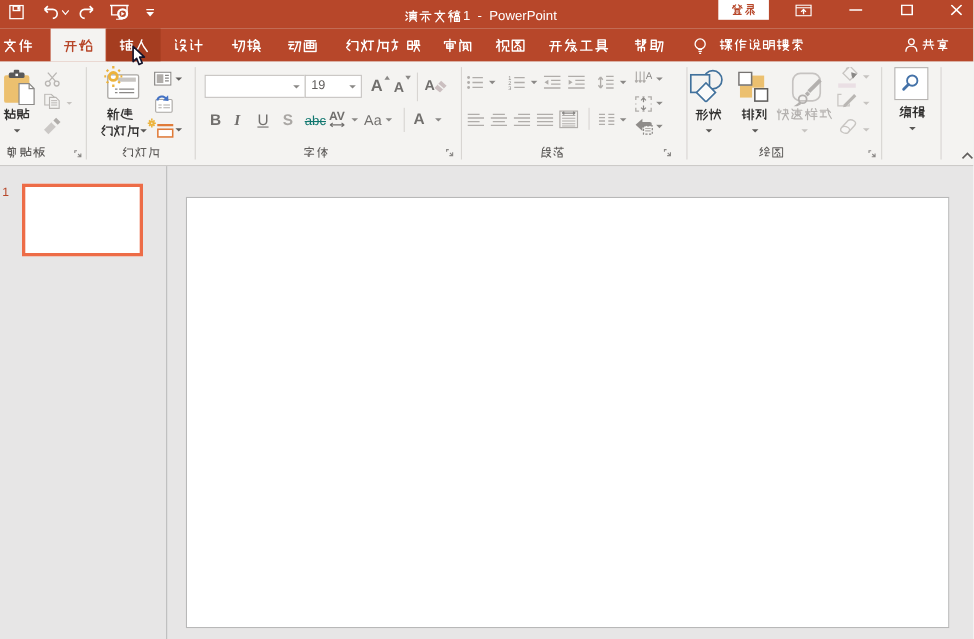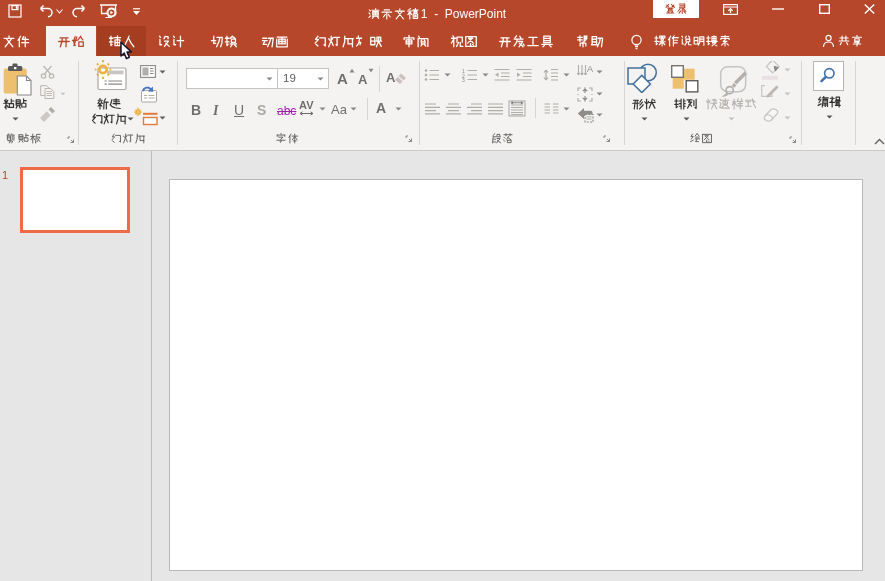--- a/index.html
+++ b/index.html
@@ -1,18 +1,18 @@
 <!DOCTYPE html>
 <html><head><meta charset="utf-8"><title>PowerPoint</title><style>
 *{margin:0;padding:0;box-sizing:border-box}
 html,body{width:885px;height:581px;overflow:hidden}
 body{font-family:"Liberation Sans",sans-serif;position:relative;background:#e7e6e6}
 .a{position:absolute}
 .g{display:block}
-.row{display:flex;align-items:center}
+.row{display:flex;align-items:flex-end}
 .cx{transform:translateX(-50%)}
 .t{white-space:nowrap}
 </style></head><body>
 <div class="a" style="left:0;top:0;width:885px;height:26px;background:#b7472a"></div>
 <svg class="a" style="left:8px;top:4px" width="14" height="14" viewBox="0 0 14 14">
     <g fill="none" stroke="#fff" stroke-width="1.2">
       <rect x="1" y="1" width="12" height="12"></rect>
       <rect x="4" y="1.6" width="6" height="4"></rect>
       <path d="M8.6 2.2 v2.6" stroke-width="1.6"></path>
     </g>
@@ -389,21 +389,21 @@
 <svg class="a" style="left:394px;top:72px" width="13" height="12" viewBox="0 0 13 12">
     <g>
       <path d="M1 8 L7 1.5 L12 6 L6 12 Z" fill="#cbbfc0"></path>
       <path d="M4.2 4.5 L9.2 9" stroke="#f4f3f1" stroke-width="1.2" fill="none"></path>
     </g>
   </svg>
 <div class="a t" style="left:191px;top:101px;color:#716f6d"><b style="font-size:14px">B</b></div>
 <div class="a t" style="left:213px;top:101px;color:#716f6d"><i style="font-family:'Liberation Serif',serif;font-size:14px;font-weight:bold">I</i></div>
 <div class="a t" style="left:234px;top:101px;color:#716f6d"><u style="font-size:14px">U</u></div>
 <div class="a t" style="left:257px;top:101px;color:#716f6d"><span style="font-size:14px;font-weight:bold;color:#aaa7a4">S</span></div>
-<div class="a t" style="left:277px;top:101px;color:#a21caf"><s style="font-size:12px">abc</s></div>
+<div class="a t" style="left:277px;top:101px;color:#0f766e"><s style="font-size:12px">abc</s></div>
 <svg class="a" style="left:299px;top:100px" width="17" height="17" viewBox="0 0 17 17">
     <g fill="none" stroke="#716f6d">
       <text x="0" y="9" font-size="11" font-weight="bold" fill="#716f6d" stroke="none" font-family="Liberation Sans">AV</text>
       <path d="M1 13.5 H14 M1 13.5 L3.5 11.8 M1 13.5 L3.5 15.2 M14 13.5 L11.5 11.8 M14 13.5 L11.5 15.2" stroke-width="1"></path>
     </g>
   </svg>
 <svg class="a" style="left:318.5px;top:106.5px" width="7" height="4" viewBox="0 0 7 4">
     <path d="M0.5 0.5 L3.5 3.5 L6.5 0.5 Z" fill="#8a8886" stroke="none"></path>
   </svg>
 <div class="a t" style="left:331px;top:102px;color:#716f6d;font-size:13px">Aa</div>

